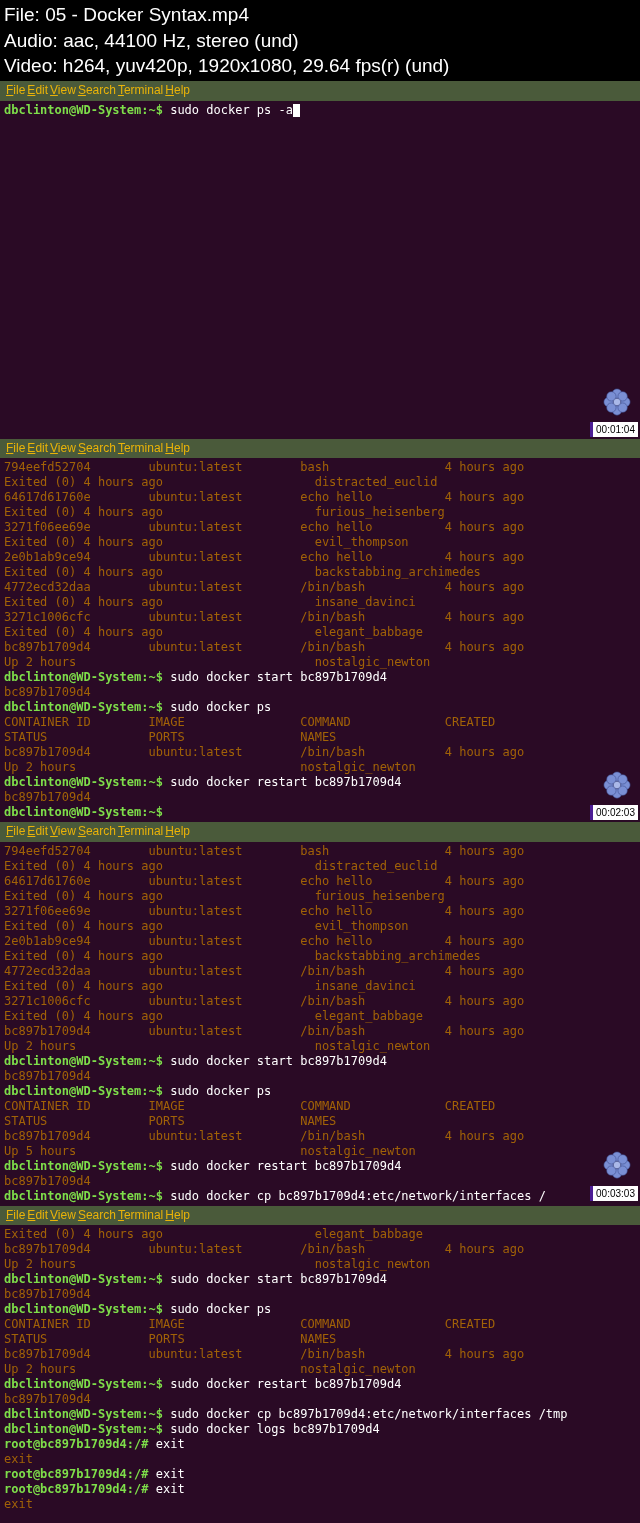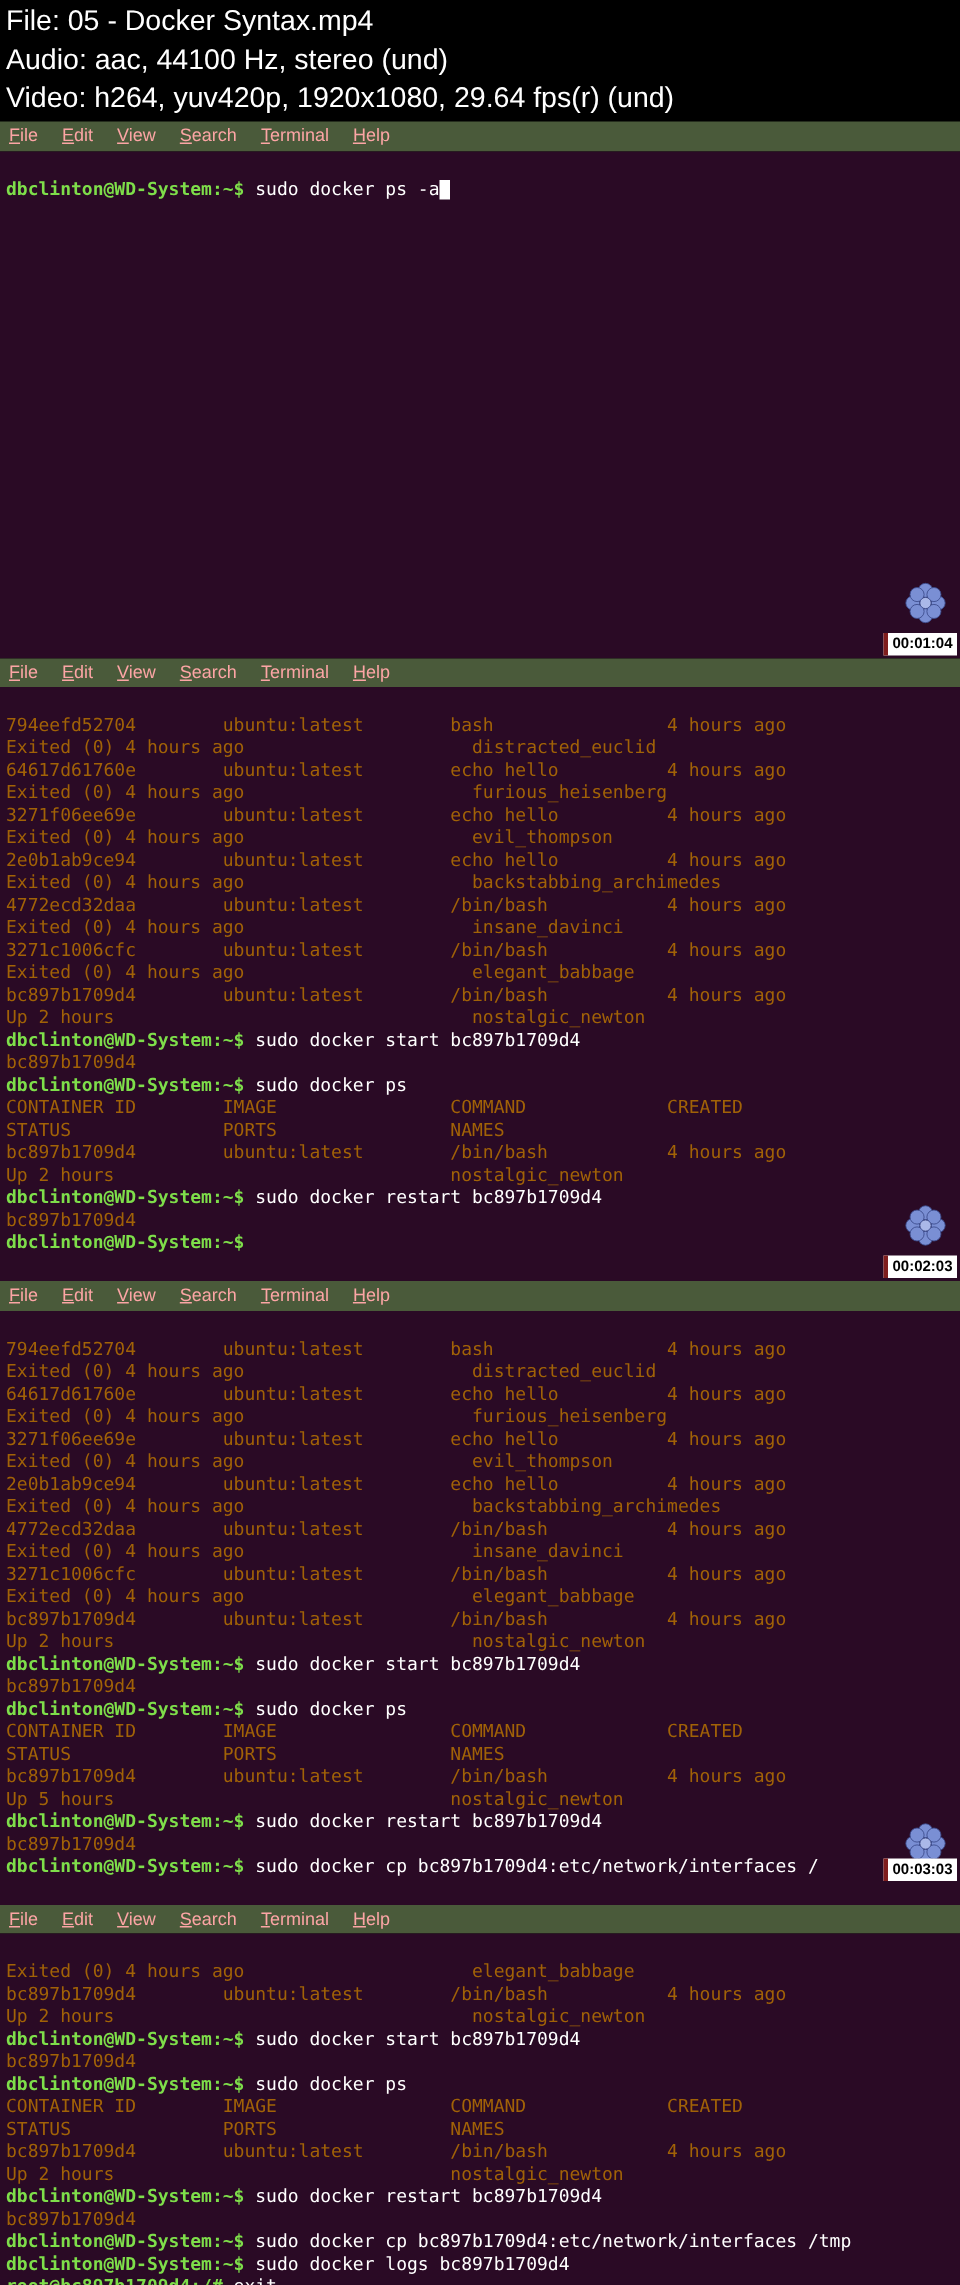--- a/index.html
+++ b/index.html
@@ -17,54 +17,53 @@
     padding: 2px 4px;
     font-family: Arial, sans-serif;
     font-size: 19px;
     line-height: 1.35;
   }
   .frame {
     position: relative;
   }
   .menubar {
     background: #4a5a3a;
-    color: #fca5a5;
+    color: #eab308;
     padding: 2px 6px;
     font-family: Arial, sans-serif;
     font-size: 12px;
     display: flex;
-    gap: 16px;
+    gap: 2px;
   }
   .menubar span { cursor: default; }
   .menubar .ul { text-decoration: underline; }
   .term {
     background: #2a0a25;
     color: #fff;
-    padding: 18px 4px;
+    padding: 2px 4px;
     min-height: 20px;
     white-space: pre;
     font-size: 12px;
     line-height: 15px;
     overflow: hidden;
   }
   .term.tall { height: 338px; }
   .prompt { color: #7ede4a; font-weight: bold; }
   .cmd { color: #fff; }
   .out { color: #a16207; }
   .badge {
     position: absolute;
     right: 2px;
     bottom: 2px;
     background: #fff;
     color: #000;
     font-family: Arial, sans-serif;
     font-size: 10px;
     padding: 1px 3px;
-    border-left: 3px solid #7f1d1d;
-    font-weight: bold;
+    border-left: 3px solid #4c1d95;
   }
   .flower {
     position: absolute;
     width: 30px;
     height: 30px;
   }
   .flower svg { width: 100%; height: 100%; }
   .cursor {
     display: inline-block;
     width: 7px;
@@ -202,21 +201,21 @@
           <circle cx="7" cy="16" r="5"></circle>
           <circle cx="25" cy="16" r="5"></circle>
           <circle cx="10" cy="10" r="5"></circle>
           <circle cx="22" cy="10" r="5"></circle>
           <circle cx="10" cy="22" r="5"></circle>
           <circle cx="22" cy="22" r="5"></circle>
           <circle cx="16" cy="16" r="4" fill="#aab8e8"></circle>
         </g>
       </svg>
   </div>
-  <div class="badge" style="bottom:16px;">00:03:03</div>
+  <div class="badge" style="bottom:5px;">00:03:03</div>
 </div>
 
 <div class="frame">
   <div class="menubar">
     <span><span class="ul">F</span>ile</span>
     <span><span class="ul">E</span>dit</span>
     <span><span class="ul">V</span>iew</span>
     <span><span class="ul">S</span>earch</span>
     <span><span class="ul">T</span>erminal</span>
     <span><span class="ul">H</span>elp</span>

